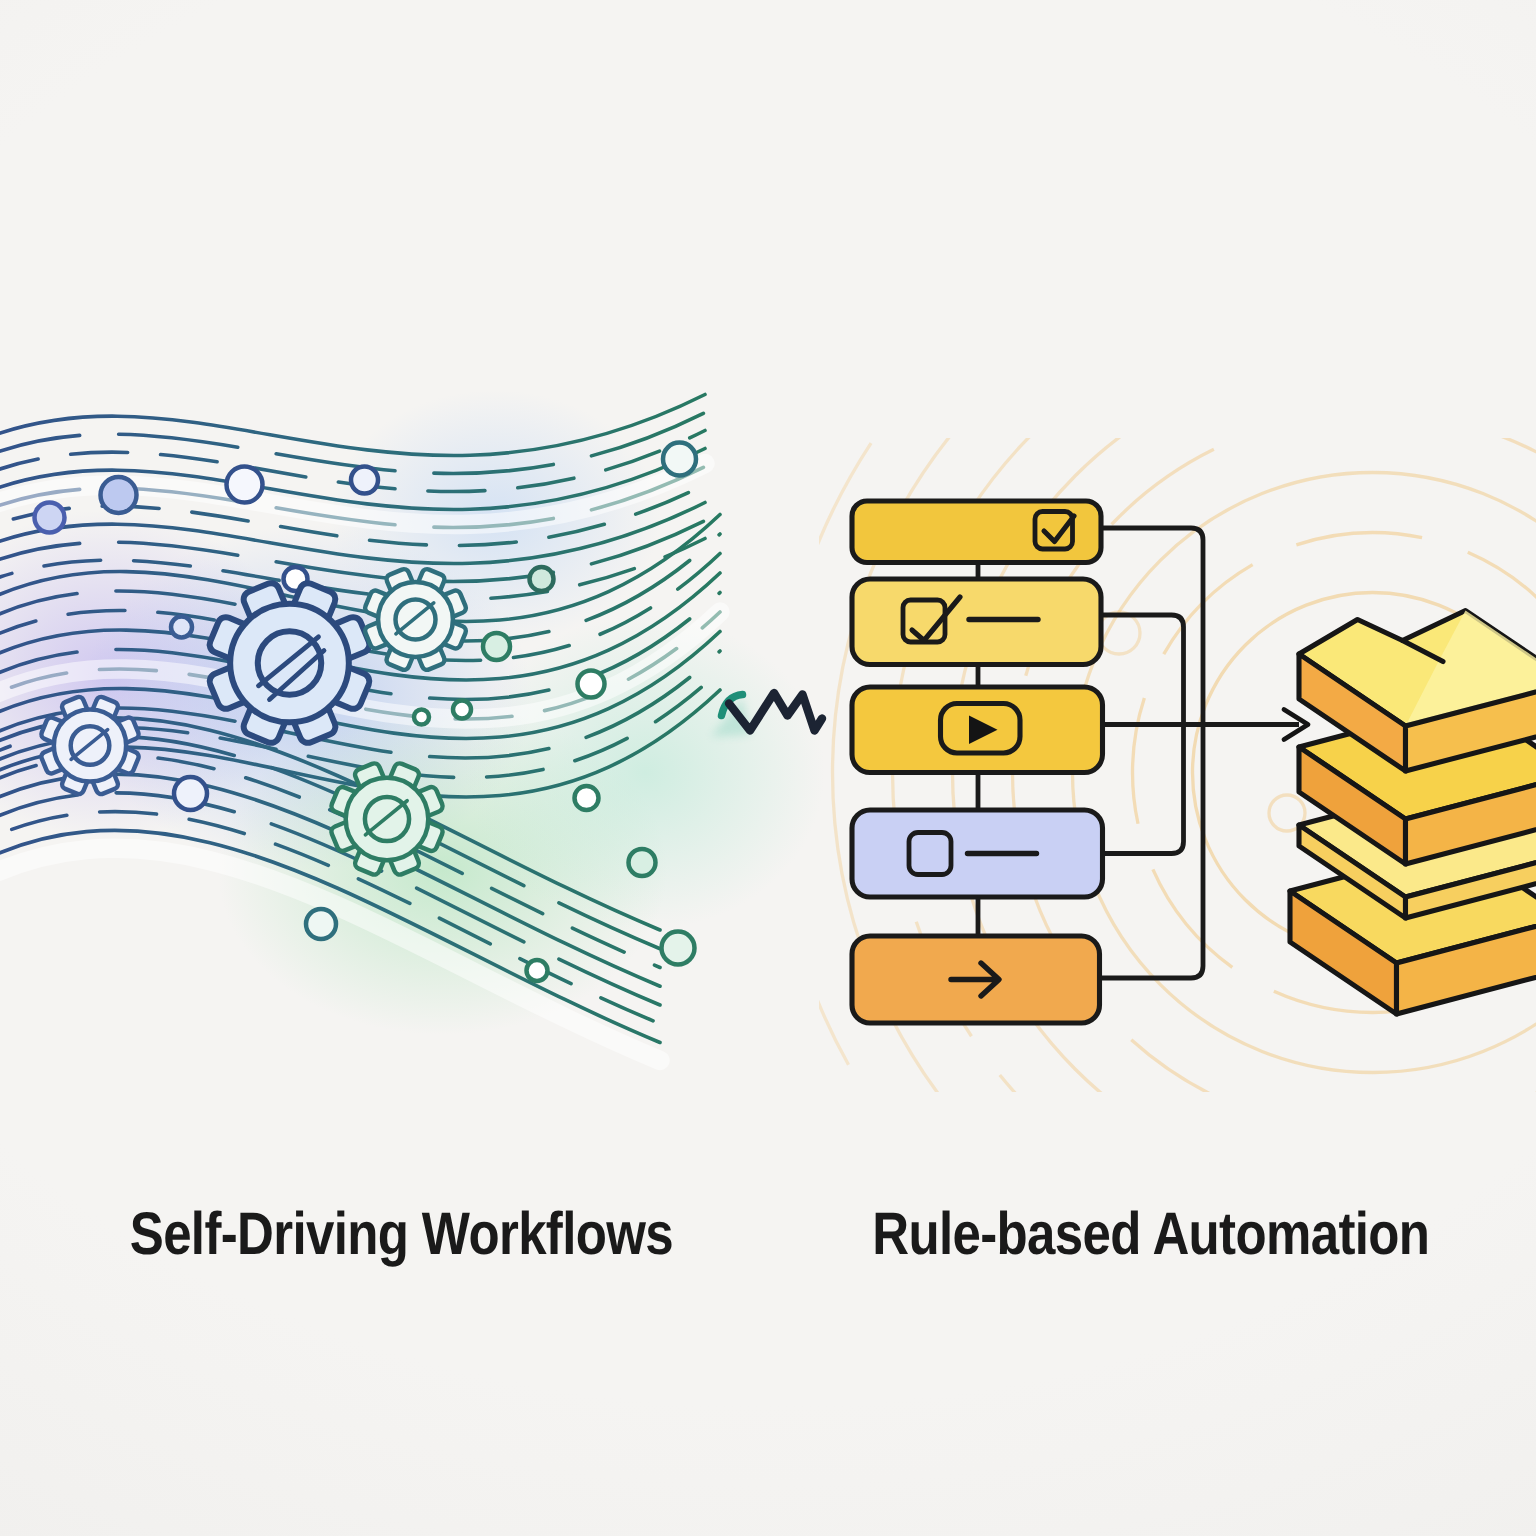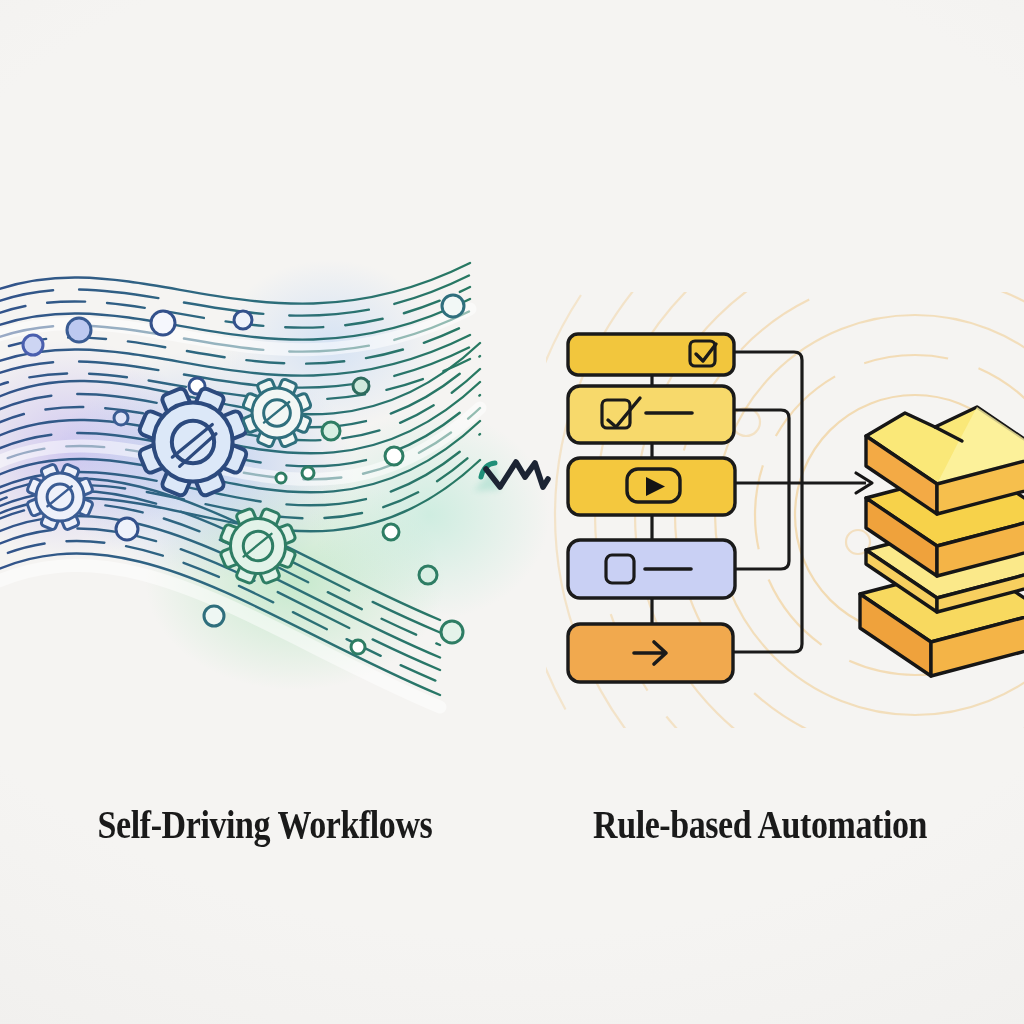--- a/index.html
+++ b/index.html
@@ -1,19 +1,19 @@
 <!DOCTYPE html>
 <html style="--background: #f5f4f2; --ink: #1a1a1a; --wave_blue: #33518c; --wave_mid: #2d6b7e; --wave_teal: #277a60; --accent_teal: #1f8f78; --step1_fill: #f2c63d; --step2_fill: #f7d96b; --step3_fill: #f4c83e; --step4_fill: #c9d0f4; --step5_fill: #f1a94e; --stack_top_light: #fae878; --stack_top_lighter: #fdf2a3; --stack_mid_gold: #f7d24a; --stack_thin_light: #fbe98a; --stack_bottom_gold: #f8d95f; --stack_side_orange: #f3aa45; --stack_side_gold: #f6bf4d; --stack_side_mid: #f4b447; --stack_side_soft: #f7cf5f; --stack_side_deep: #efa23c; --faint_wave_orange: #f0c173;"><head>
 <meta charset="utf-8">
 <style>
   html,body{margin:0;padding:0;background:#f5f4f2;}
   .canvas{
     position:relative;width:1024px;height:1024px;overflow:hidden;
     background:radial-gradient(120% 90% at 50% 42%, var(--background,#f5f4f2) 55%, #edecea 100%);
-    font-family:Liberation Serif, serif;
+    font-family:Liberation Sans, sans-serif;
   }
   svg.scene{position:absolute;left:0;top:0;width:1024px;height:1024px;display:block;}
   .title{
     position:absolute;top:801px;font-size:40px;font-weight:700;
     color:var(--ink,#1a1a1a);text-align:center;letter-spacing:-0.5px;
     transform:scale(0.85,1);transform-origin:50% 50%;white-space:nowrap;
   }
   #title-left{left:55px;width:420px;}
   #title-right{left:550px;width:420px;}
 </style>

